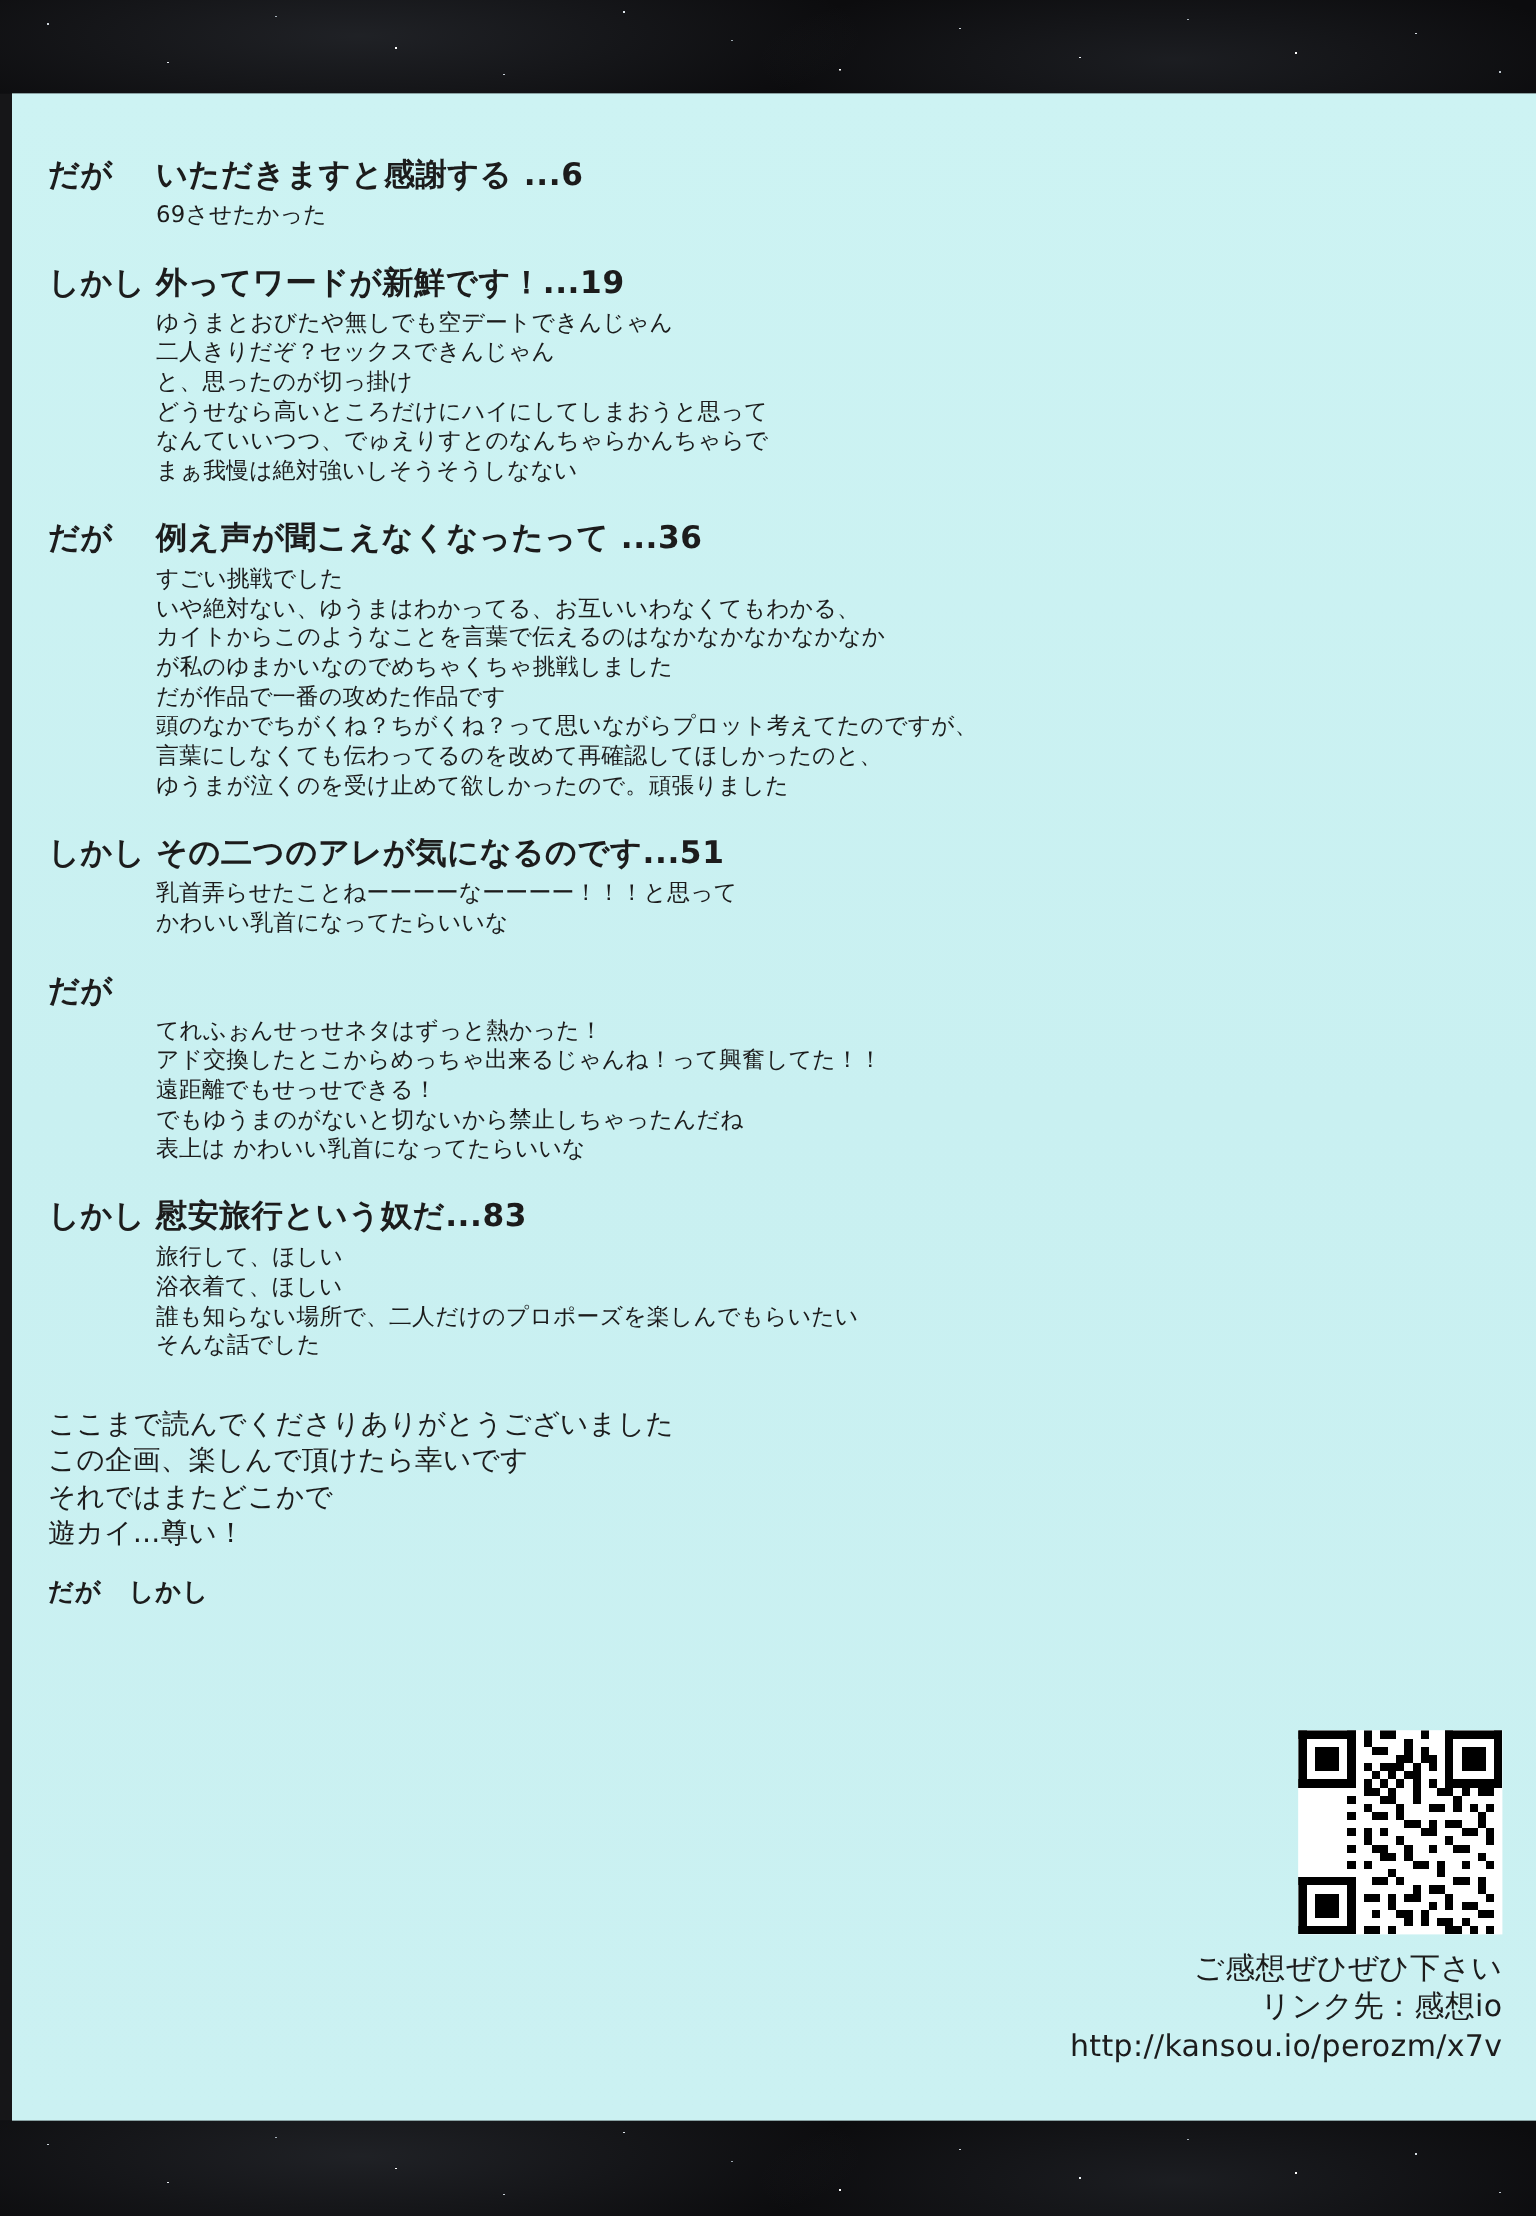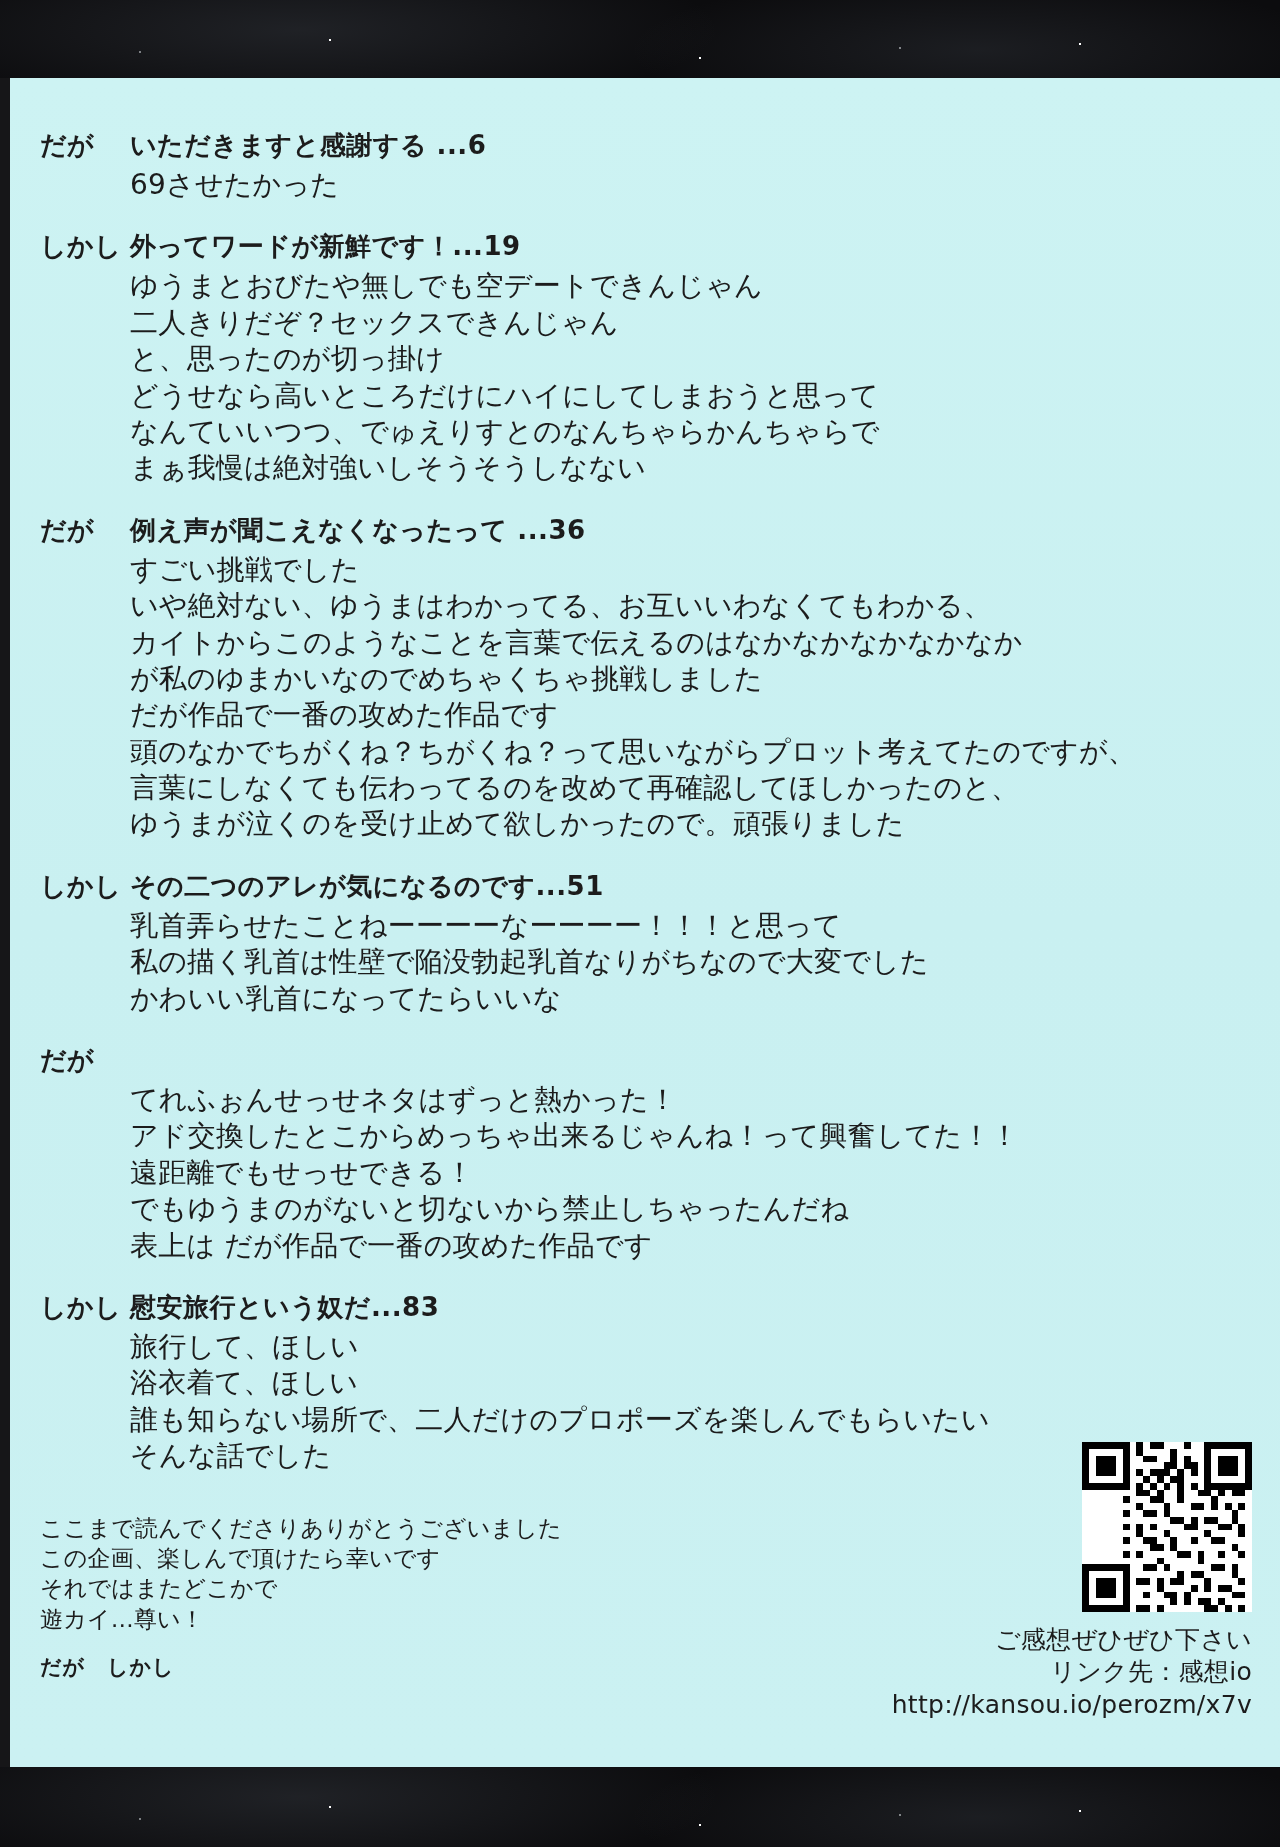--- a/index.html
+++ b/index.html
@@ -79,21 +79,21 @@
   }
   .head .conj {
     width: 90px;
     flex: none;
   }
   .head .title {
     white-space: pre;
   }
   .lines {
     margin-left: 90px;
-    font-size: 28px;
+    font-size: 19px;
     line-height: 1.30;
     letter-spacing: 0.2px;
   }
   .lines div { white-space: pre; }
 
   .outro {
     margin-top: 38px;
     font-size: 23px;
     line-height: 1.32;
     letter-spacing: 0.2px;
@@ -182,35 +182,34 @@
         </div>
       </div>
 
       <div class="section">
         <div class="head">
           <span class="conj">しかし</span>
           <span class="title">その二つのアレが気になるのです...51</span>
         </div>
         <div class="lines">
           <div>乳首弄らせたことねーーーーなーーーー！！！と思って</div>
-          <div>私の描く乳首は性壁で陥没勃起乳首なりがちなので大変でした</div>
           <div>かわいい乳首になってたらいいな</div>
         </div>
       </div>
 
       <div class="section">
         <div class="head">
           <span class="conj">だが</span>
         </div>
         <div class="lines">
           <div>てれふぉんせっせネタはずっと熱かった！</div>
           <div>アド交換したとこからめっちゃ出来るじゃんね！って興奮してた！！</div>
           <div>遠距離でもせっせできる！</div>
           <div>でもゆうまのがないと切ないから禁止しちゃったんだね</div>
-          <div>表上は だが作品で一番の攻めた作品です</div>
+          <div>表上は かわいい乳首になってたらいいな</div>
         </div>
       </div>
 
       <div class="section">
         <div class="head">
           <span class="conj">しかし</span>
           <span class="title">慰安旅行という奴だ...83</span>
         </div>
         <div class="lines">
           <div>旅行して、ほしい</div>

